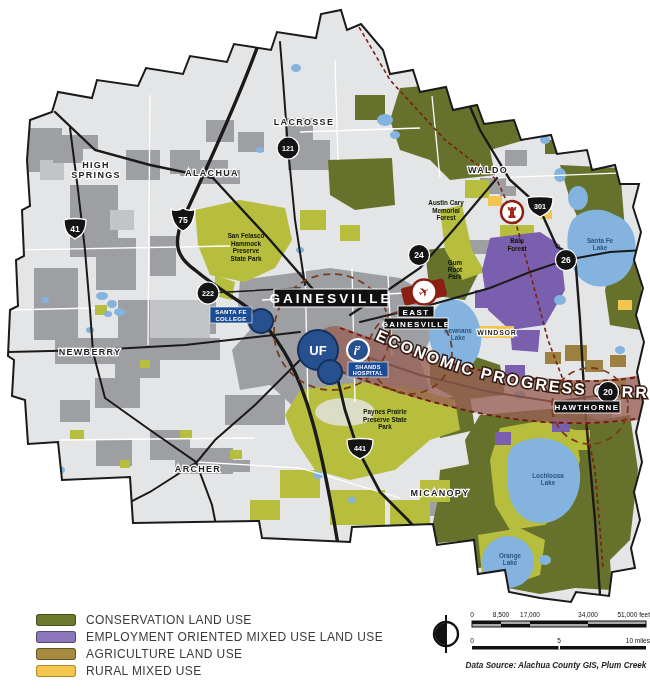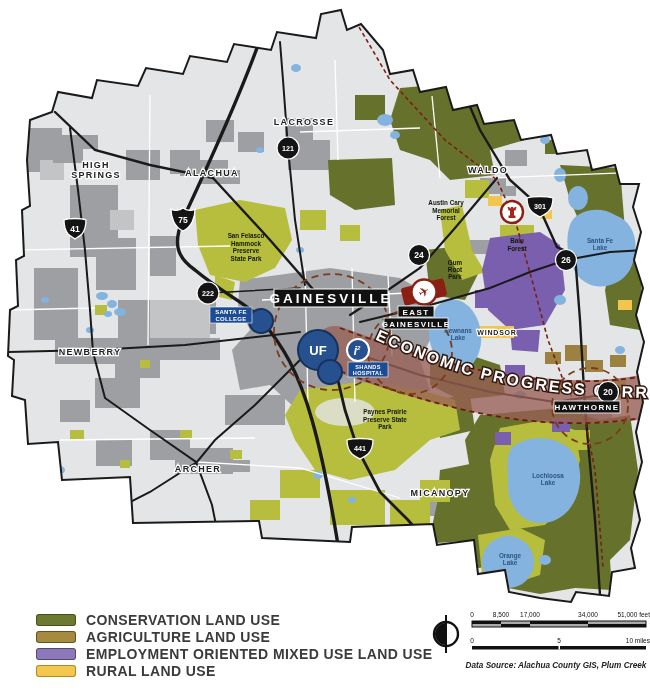--- a/index.html
+++ b/index.html
@@ -20,21 +20,21 @@
              stroke:#30180f;stroke-width:3px;paint-order:stroke;}
   .tick{font-size:6.5px;fill:#111;}
   .legend{position:absolute;left:36px;top:614px;}
   .legend-row{display:flex;align-items:center;margin-bottom:5px;height:12px;}
   .swatch{width:38px;height:10px;border-radius:3px;border:1.5px solid rgba(40,40,20,.55);
           margin-right:10px;flex:0 0 auto;}
   .sw-0{background:#6b7a2e;}
   .sw-1{background:#8d78bd;}
   .sw-2{background:#a58a3f;}
   .sw-3{background:#f3c64d;border-color:rgba(150,110,20,.7);}
-  .legend-label{font-size:14px;font-weight:bold;color:#3b3b3b;letter-spacing:.4px;}
+  .legend-label{font-size:12px;font-weight:normal;color:#3b3b3b;letter-spacing:.4px;}
   .scaleblock{position:absolute;left:424px;top:602px;width:250px;height:88px;}
   .source{font-style:italic;font-weight:bold;font-size:8.2px;fill:#222;text-anchor:middle;}
 </style>
 </head>
 <body>
 
 <div id="app">
 
 <svg width="650" height="608" viewBox="0 0 650 608">
   <defs>
@@ -347,30 +347,30 @@
     </text>
   </g>
 </svg>
 
 <div class="legend">
   <div class="legend-row">
     <span class="swatch sw-0"></span>
     <span class="legend-label">CONSERVATION LAND USE</span>
   </div>
   <div class="legend-row">
+    <span class="swatch sw-1"></span>
+    <span class="legend-label">EMPLOYMENT ORIENTED MIXED USE LAND USE</span>
+  </div>
+  <div class="legend-row">
     <span class="swatch sw-2"></span>
     <span class="legend-label">AGRICULTURE LAND USE</span>
   </div>
   <div class="legend-row">
-    <span class="swatch sw-1"></span>
-    <span class="legend-label">EMPLOYMENT ORIENTED MIXED USE LAND USE</span>
-  </div>
-  <div class="legend-row">
     <span class="swatch sw-3"></span>
-    <span class="legend-label">RURAL LAND USE</span>
+    <span class="legend-label">RURAL MIXED USE</span>
   </div>
 </div>
 
 <div class="scaleblock">
   <svg width="250" height="88" viewBox="0 0 250 88">
     <g>
       <circle cx="22" cy="32" r="12" fill="none" stroke="#111" stroke-width="2.4"></circle>
       <line x1="22" y1="13" x2="22" y2="51" stroke="#111" stroke-width="2"></line>
       <path d="M22,21 A11,11 0 0 0 22,43 Z" fill="#111"></path>
     </g>

